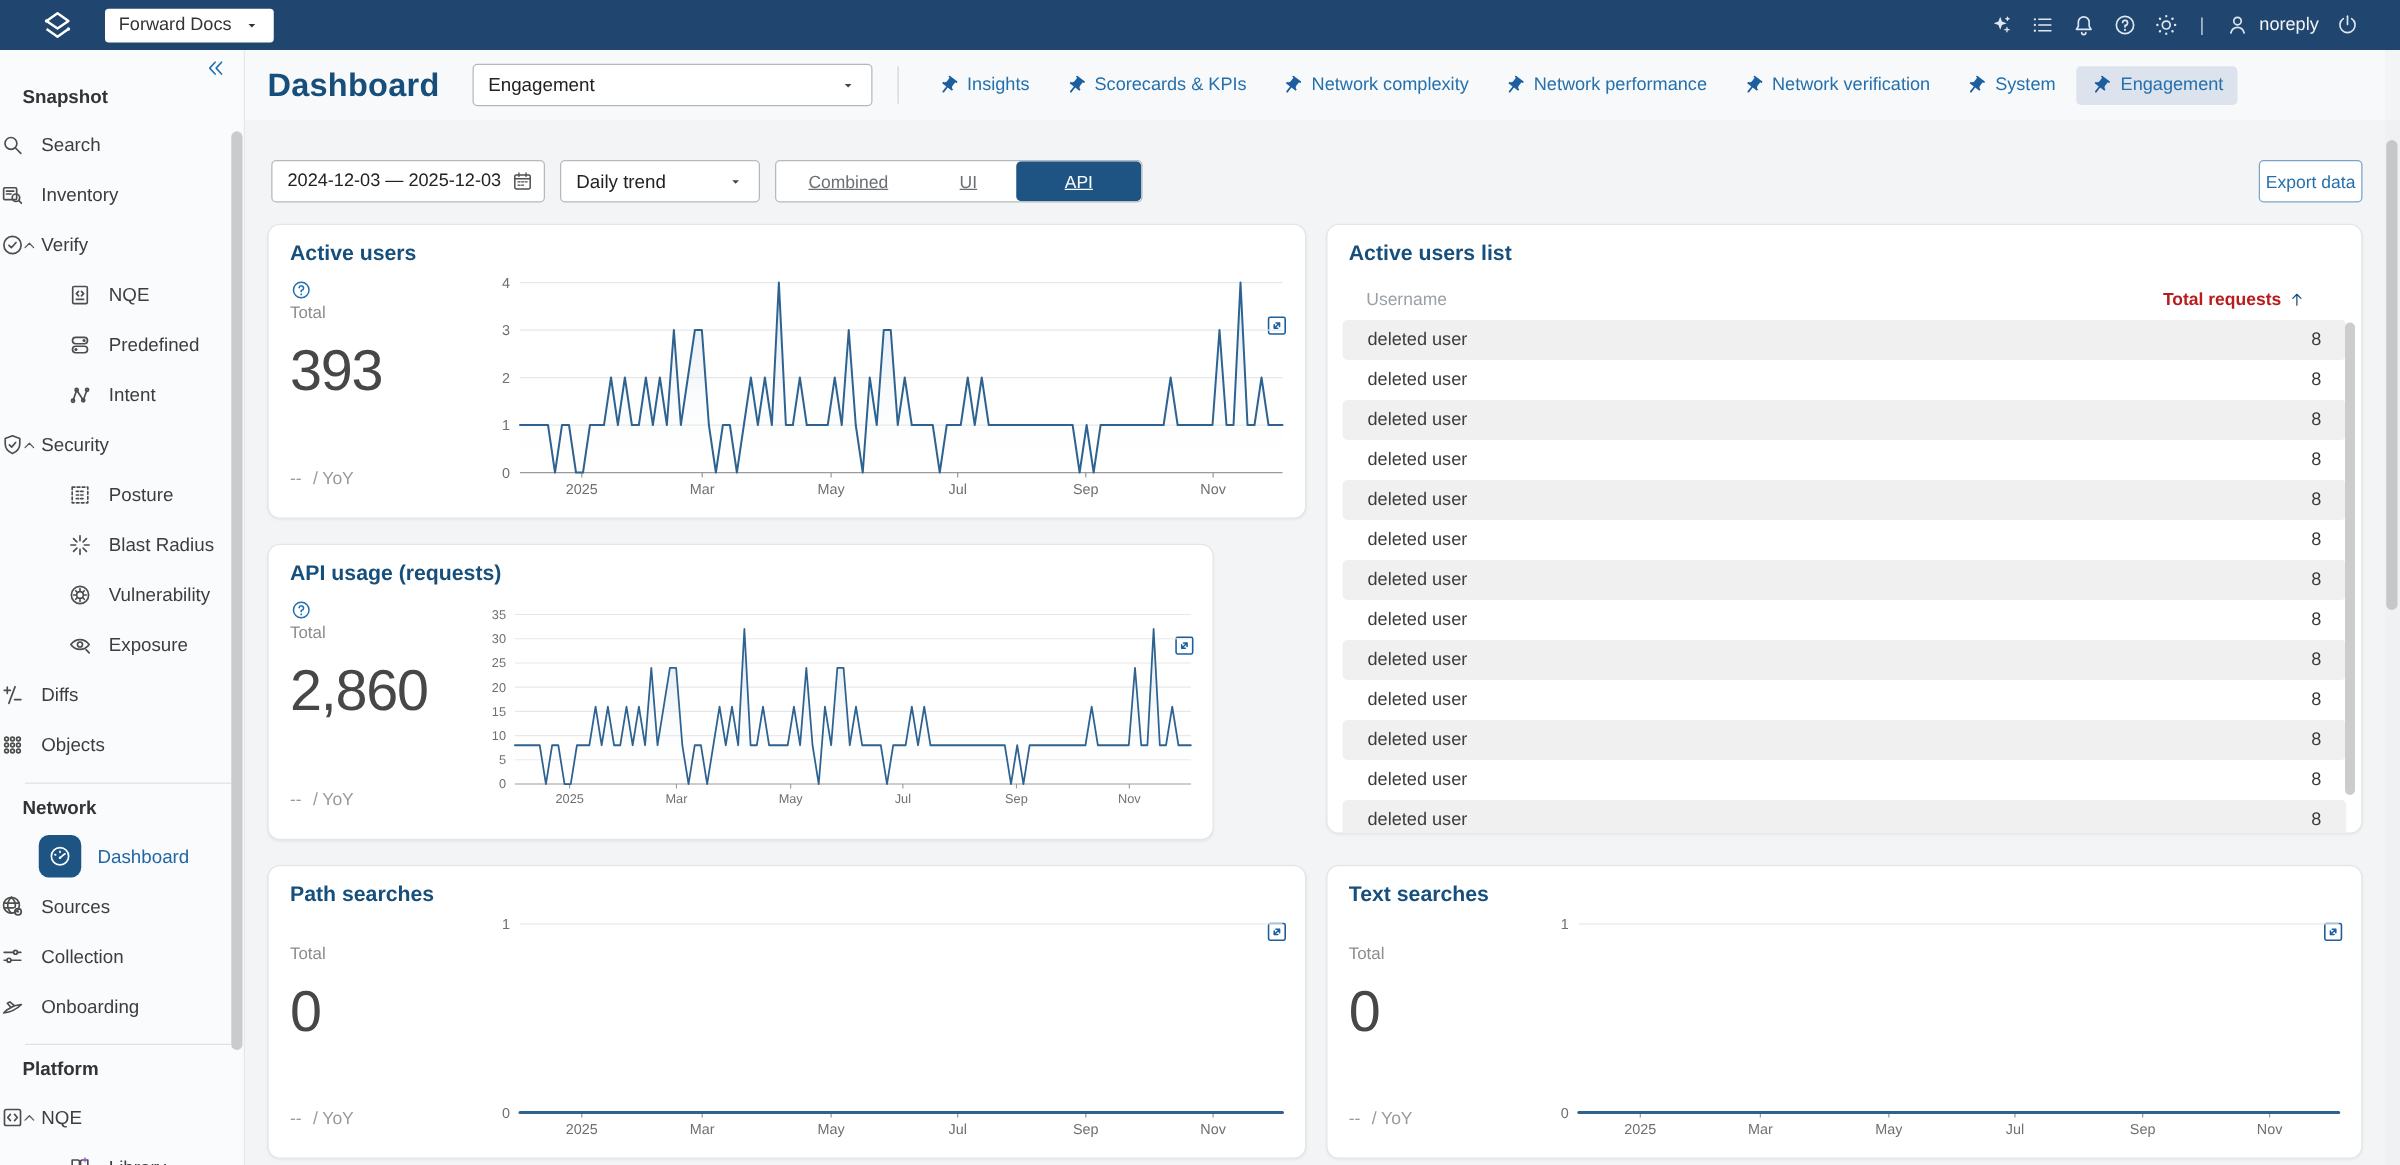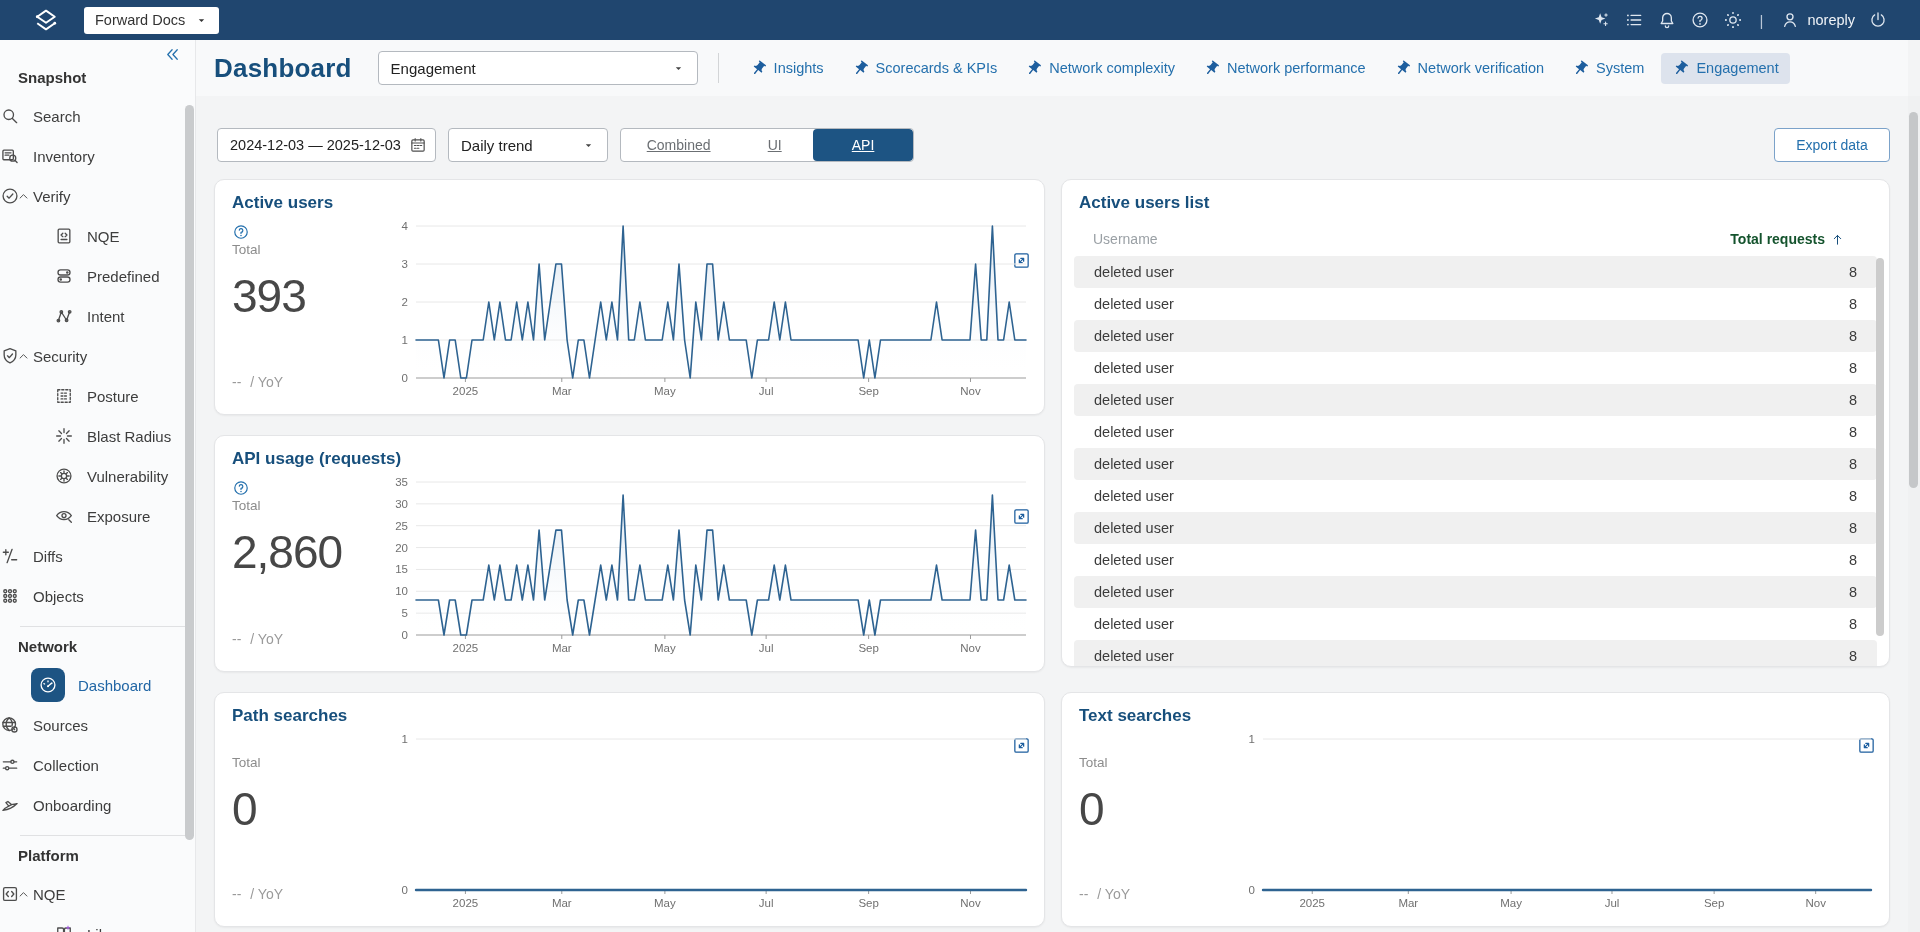--- a/index.html
+++ b/index.html
@@ -51,44 +51,44 @@
   .toolbar { position:absolute; top:88px; left:21px; right:30px; height:34px; display:flex; gap:12px; }
   .date-field { width:219px; gap:8px; }
   .date-field span:first-child { white-space:nowrap; font-size:14.5px; }
   .cal-icon { width:18px; height:18px; color:#4f4f4f; flex:none; }
   .trend-select { width:160px; }
   .segmented { width:294px; height:34px; border:1px solid #b4b9bf; border-radius:4px; background:#fff; display:flex; overflow:hidden; }
   .segment { display:flex; align-items:center; justify-content:center; font-size:14px; color:#6b6f73; cursor:pointer; flex:1;text-decoration:underline; }
   .segment:first-child { flex:1.5; }
   .segment:last-child { flex:1.3; }
   .segment.selected { background:#1d5483; color:#fff; border-radius:4px; }
-  .export-btn { margin-left:auto; width:116px; height:34px; border:1px solid #7ba2c9; color:#2470ad; background:#fff; border-radius:4px; font-size:14px; font-family:inherit; cursor:pointer; }
+  .export-btn { margin-left:auto; width:83px; height:34px; border:1px solid #7ba2c9; color:#2470ad; background:#fff; border-radius:4px; font-size:14px; font-family:inherit; cursor:pointer; }
 
   
   .card { position:absolute; background:#fff; border:1px solid #e4e5e7; border-radius:10px; box-shadow:0 1px 2px rgba(0,0,0,.05); overflow:hidden; }
   #card-active-users  { left:18px;  top:139px; width:831px; height:236px; }
-  #card-api-usage     { left:18px;  top:395px; width:831px; height:237px; }
+  #card-api-usage     { left:18px;  top:395px; width:757px; height:237px; }
   #card-users-list    { left:865px; top:139px; width:829px; height:488px; }
   #card-path-searches { left:18px;  top:652px; width:831px; height:235px; }
   #card-text-searches { left:865px; top:652px; width:829px; height:235px; }
   .card-title-row { position:absolute; top:13px; left:17px; right:13px; display:flex; align-items:flex-start; gap:10px;flex-direction:column; }
   .card-title { font-size:17px; font-weight:700; color:#174f7c; }
   .help-icon { width:18px; height:18px; color:#2470ad; cursor:pointer; flex:none; }
   .expand-icon { margin-left:auto; width:19px; height:19px; color:#1d5e9e; cursor:pointer; flex:none; }
   .stat { position:absolute; left:17px; top:62px; width:150px; }
   .stat-label { font-size:13.5px; color:#8c8c8c; }
   .stat-value { font-size:46px; color:#474747; margin-top:12px; letter-spacing:-1px; }
   .stat-yoy { position:absolute; left:17px; bottom:24px; font-size:14px; color:#9a9a9a; display:flex; gap:9px; }
   .chart { position:absolute; left:165px; right:12px; top:36px; bottom:10px; }
   .chart svg { width:100%; height:100%; display:block; }
 
   
   .table-head { position:absolute; top:46px; left:31px; right:44px; height:26px; display:flex; align-items:center; font-size:14px; }
   .th-username { color:#9aa0a5; }
-  .th-requests { margin-left:auto; color:#14532d; font-weight:600; display:flex; align-items:center; gap:5px; cursor:pointer; }
+  .th-requests { margin-left:auto; color:#b91c1c; font-weight:600; display:flex; align-items:center; gap:5px; cursor:pointer; }
   .sort-icon { width:15px; height:15px; color:#174f7c; flex:none; }
   .rows { position:absolute; top:76px; left:12px; right:12px; }
   .row { height:32px; border-radius:4px; display:flex; align-items:center; padding:0 20px; font-size:14.5px; color:#3c3c3c; }
   .row:nth-child(odd) { background:#f0f0f0; }
   .row-val { margin-left:auto; }
   .list-scrollbar { position:absolute; right:5px; top:78px; width:8px; height:378px; background:#cccccc; border-radius:4px; }
 
   
   .main-scroll-track { position:absolute; right:0; top:56px; bottom:0; width:12px; background:#f0f1f2; }
   .main-scroll-thumb { position:absolute; top:16px; left:1px; width:9px; height:376px; background:#c5c7c9; border-radius:5px; }

